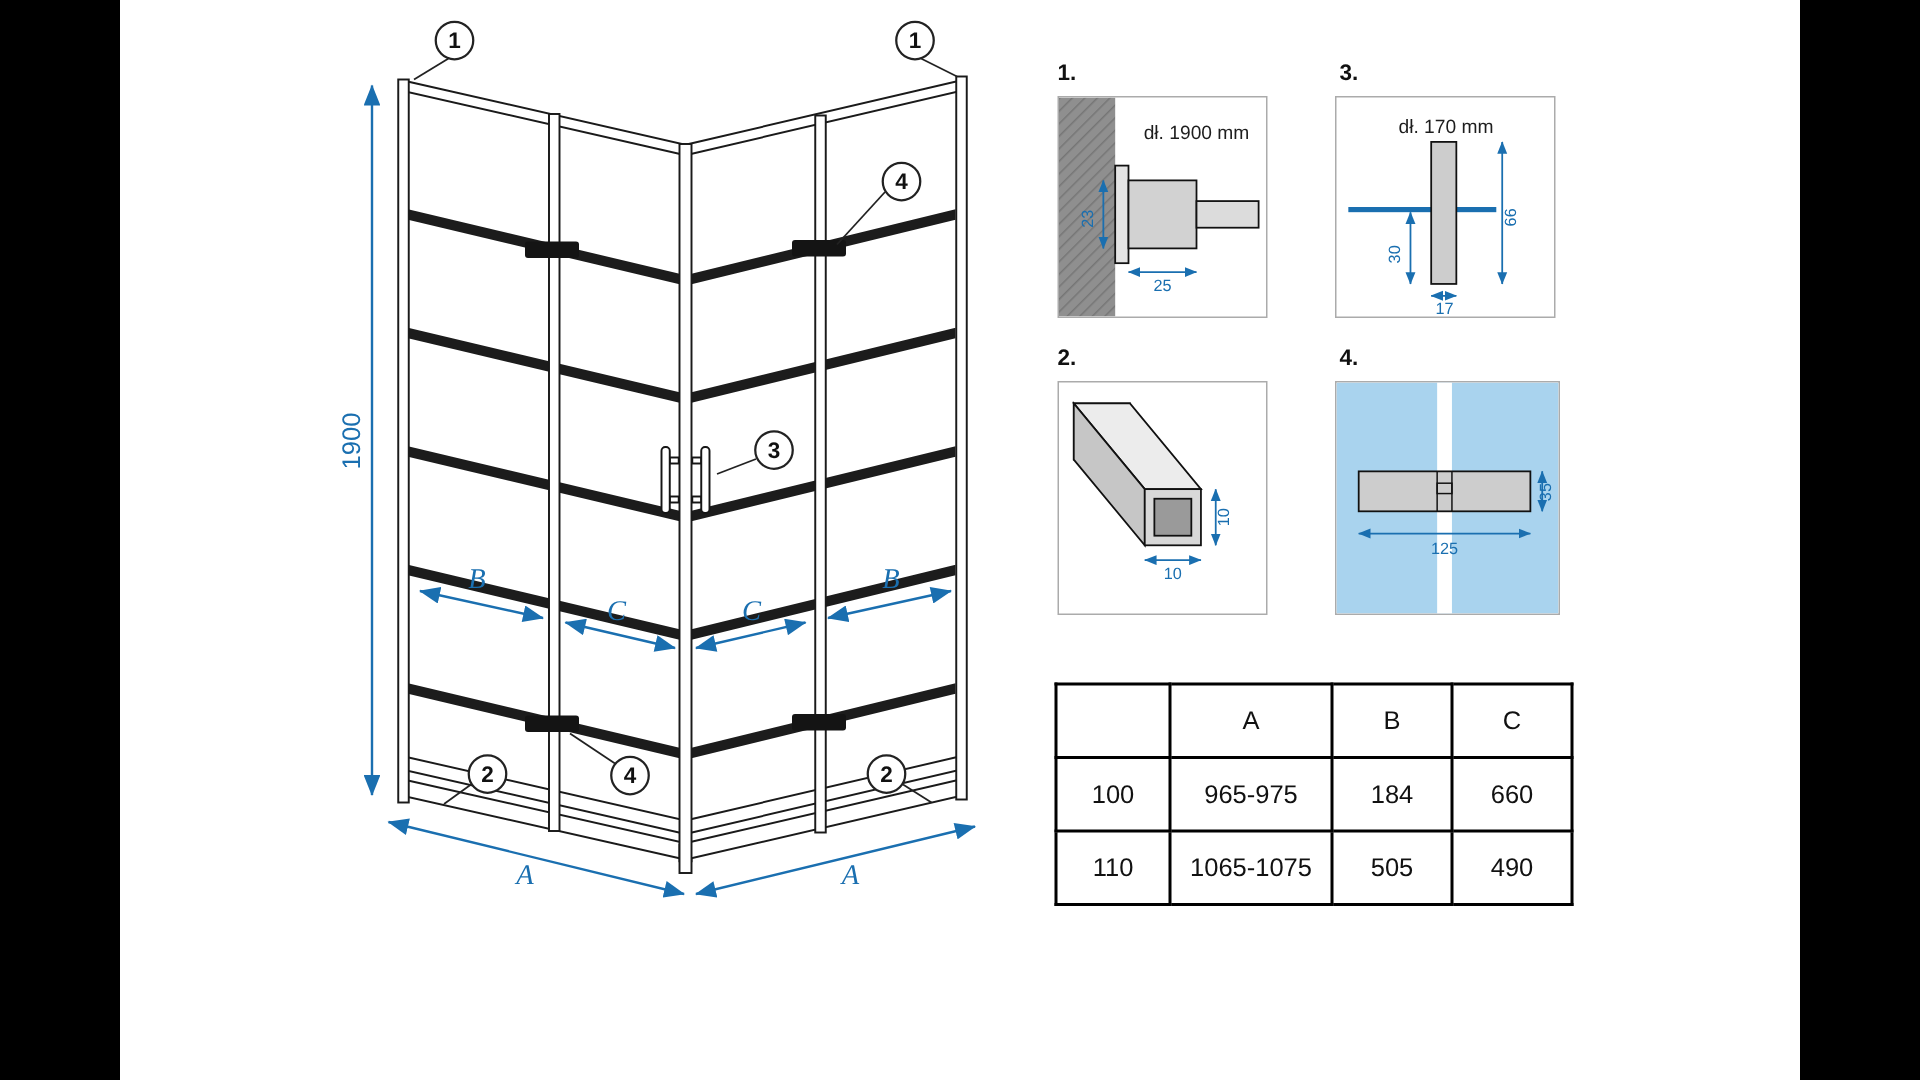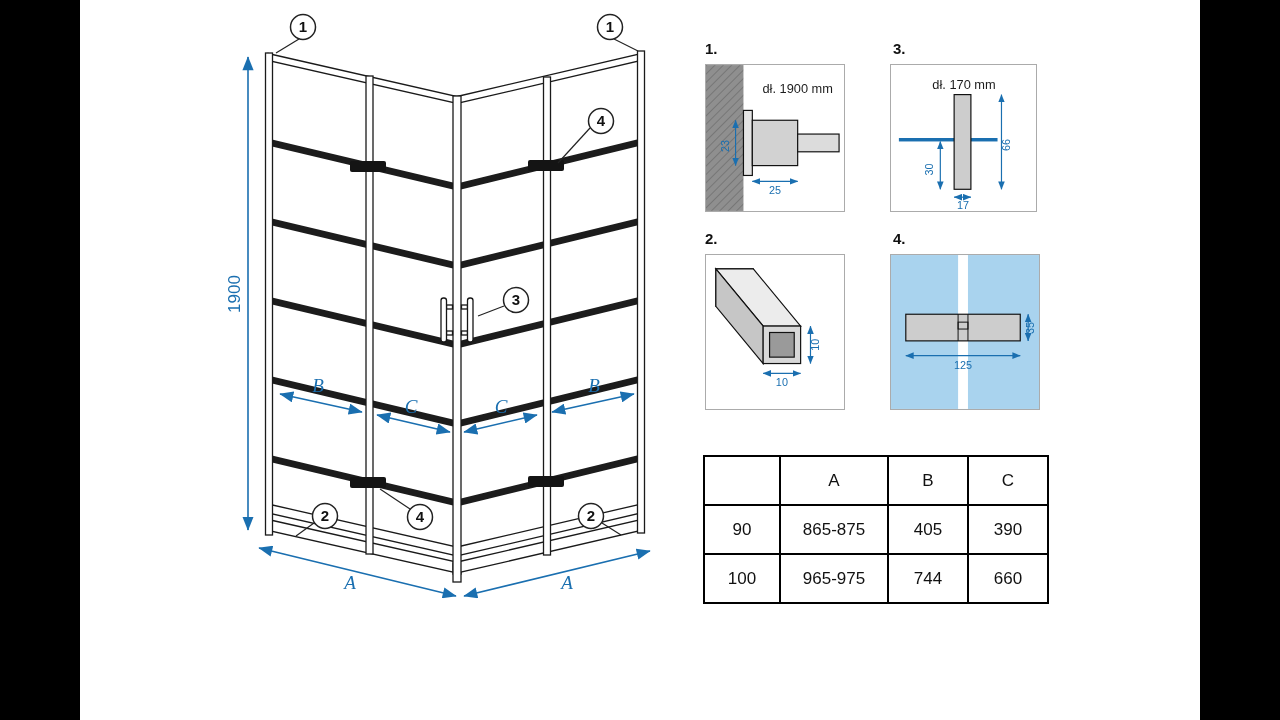--- a/index.html
+++ b/index.html
@@ -225,26 +225,26 @@
         <col style="width:80px">
     </colgroup>
     <tbody>
       <tr>
         <td></td>
         <td>A</td>
         <td>B</td>
         <td>C</td>
       </tr>
       <tr>
-        <td>90</td>
-        <td>865-875</td>
-        <td>405</td>
-        <td>390</td>
+        <td>100</td>
+        <td>965-975</td>
+        <td>184</td>
+        <td>660</td>
       </tr>
       <tr>
-        <td>100</td>
-        <td>965-975</td>
-        <td>744</td>
-        <td>660</td>
+        <td>110</td>
+        <td>1065-1075</td>
+        <td>505</td>
+        <td>490</td>
       </tr>
     </tbody>
   </table>
 </div>
 
 </body></html>

